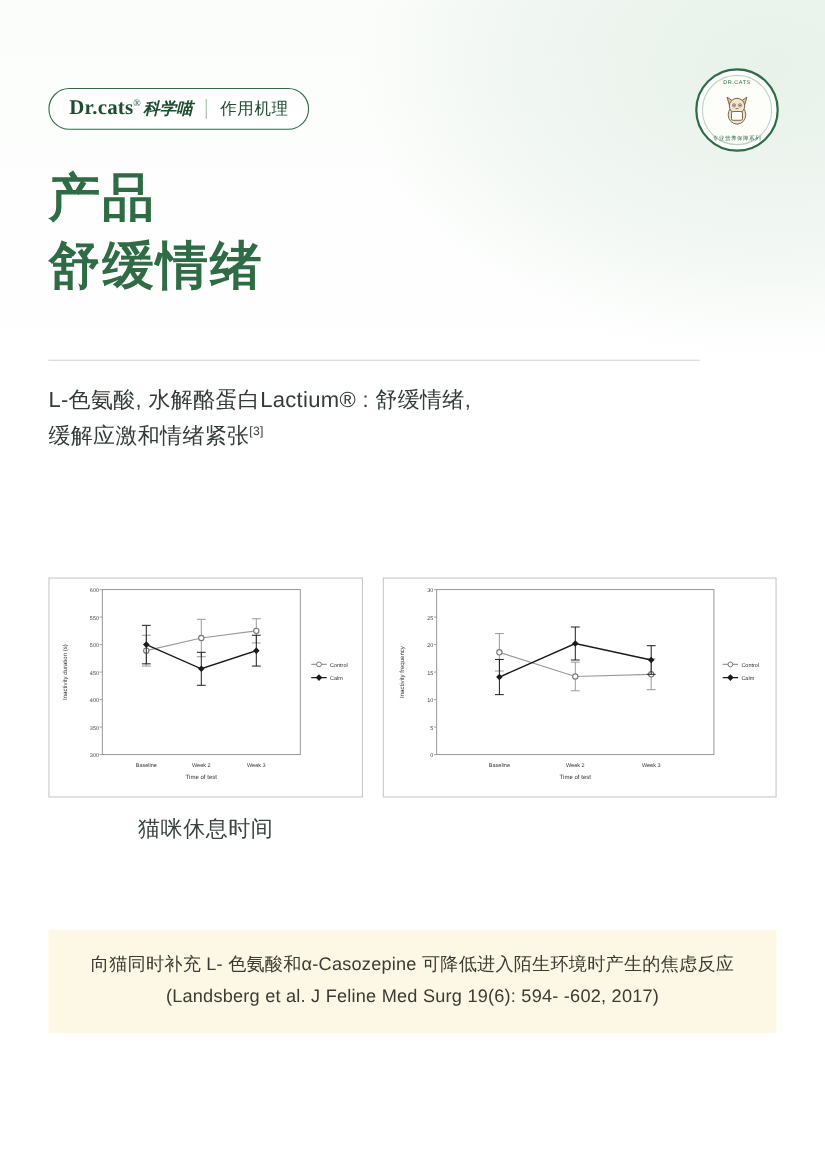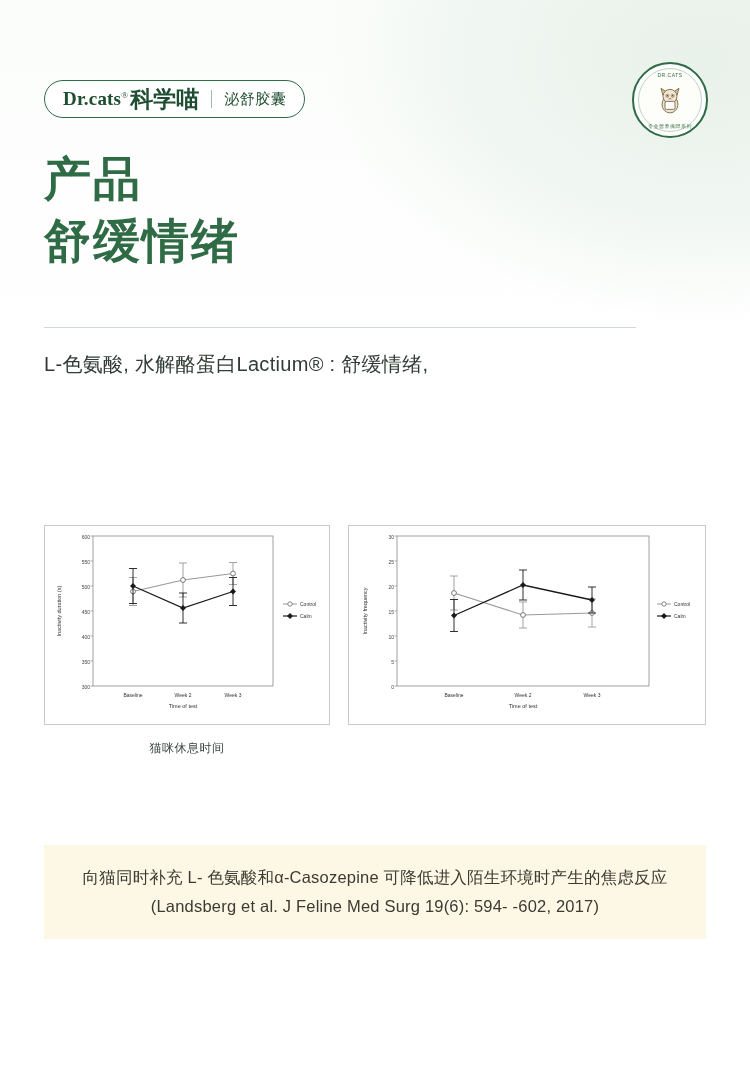--- a/index.html
+++ b/index.html
@@ -40,24 +40,25 @@
     color: #1e4d31;
     letter-spacing: .2px;
     font-weight: 700;
   }
   .brand-sup {
     font-size: 9px;
     vertical-align: super;
     font-weight: 400;
   }
   .brand-cn {
-    font-size: 23px;
+    font-size: 15px;
     color: #1e4d31;
     margin-left: 2px;
     font-weight: 700;
+    font-style: italic;
   }
   .brand-div {
     width: 1px;
     height: 18px;
     background: #9dbcaa;
     margin: 0 12px;
   }
   .brand-sub {
     font-size: 15px;
     color: #1e4d31;
@@ -153,21 +154,21 @@
   .chart-box.right { width: 358px; height: 200px; }
   .chart-svg { display: block; }
 
   .caption-row {
     position: absolute;
     left: 44px;
     top: 740px;
     width: 662px;
     display: flex;
   }
-  .cap { font-size: 12px; color: #3a433d; letter-spacing: .5px; }
+  .cap { font-size: 20px; color: #3a433d; letter-spacing: .5px; }
   .cap.left { width: 286px; text-align: center; }
   .cap.right { width: 358px; text-align: center; margin-left: 18px; }
 
   
   .note {
     position: absolute;
     left: 44px;
     top: 845px;
     width: 662px;
     min-height: 78px;
@@ -182,21 +183,21 @@
 </style>
 </head>
 <body>
 
 <div class="page">
 
   <div class="brand-pill">
     <span class="brand-name"><span>Dr.cats</span><span class="brand-sup">®</span></span>
     <span class="brand-cn">科学喵</span>
     <span class="brand-div"></span>
-    <span class="brand-sub">泌舒胶囊</span>
+    <span class="brand-sub">作用机理</span>
   </div>
 
   <div class="seal">
     <div class="seal-inner"></div>
     <div class="seal-text-top">DR.CATS</div>
     <div class="seal-text-bot">专业营养保障系列</div>
     <svg class="seal-cat" viewBox="0 0 34 32">
       <ellipse cx="17" cy="21" rx="8" ry="8.5" fill="#f0e2cd" stroke="#6b5536" stroke-width="0.8"></ellipse>
       <path d="M10 12 L8 5 L14 9 Z" fill="#e2c79e" stroke="#6b5536" stroke-width="0.8"></path>
       <path d="M24 12 L26 5 L20 9 Z" fill="#e2c79e" stroke="#6b5536" stroke-width="0.8"></path>
@@ -212,20 +213,21 @@
 
   <div class="title">
     <span>产品</span>
     <span>舒缓情绪</span>
   </div>
 
   <div class="rule"></div>
 
   <div class="lead">
     <div>L-色氨酸, 水解酪蛋白Lactium® : 舒缓情绪,</div>
+    <div><span>缓解应激和情绪紧张</span><sup>[3]</sup></div>
   </div>
 
   <div class="chart-row">
 
     <div class="chart-box left">
       <svg class="chart-svg" width="284" height="198" viewBox="0 0 284 198">
 
         <rect x="48" y="10" width="180" height="150" fill="none" stroke="#8a8a8a" stroke-width="0.8"></rect>
 
         <g font-size="5" fill="#444" font-family="Liberation Sans, sans-serif" text-anchor="end">

